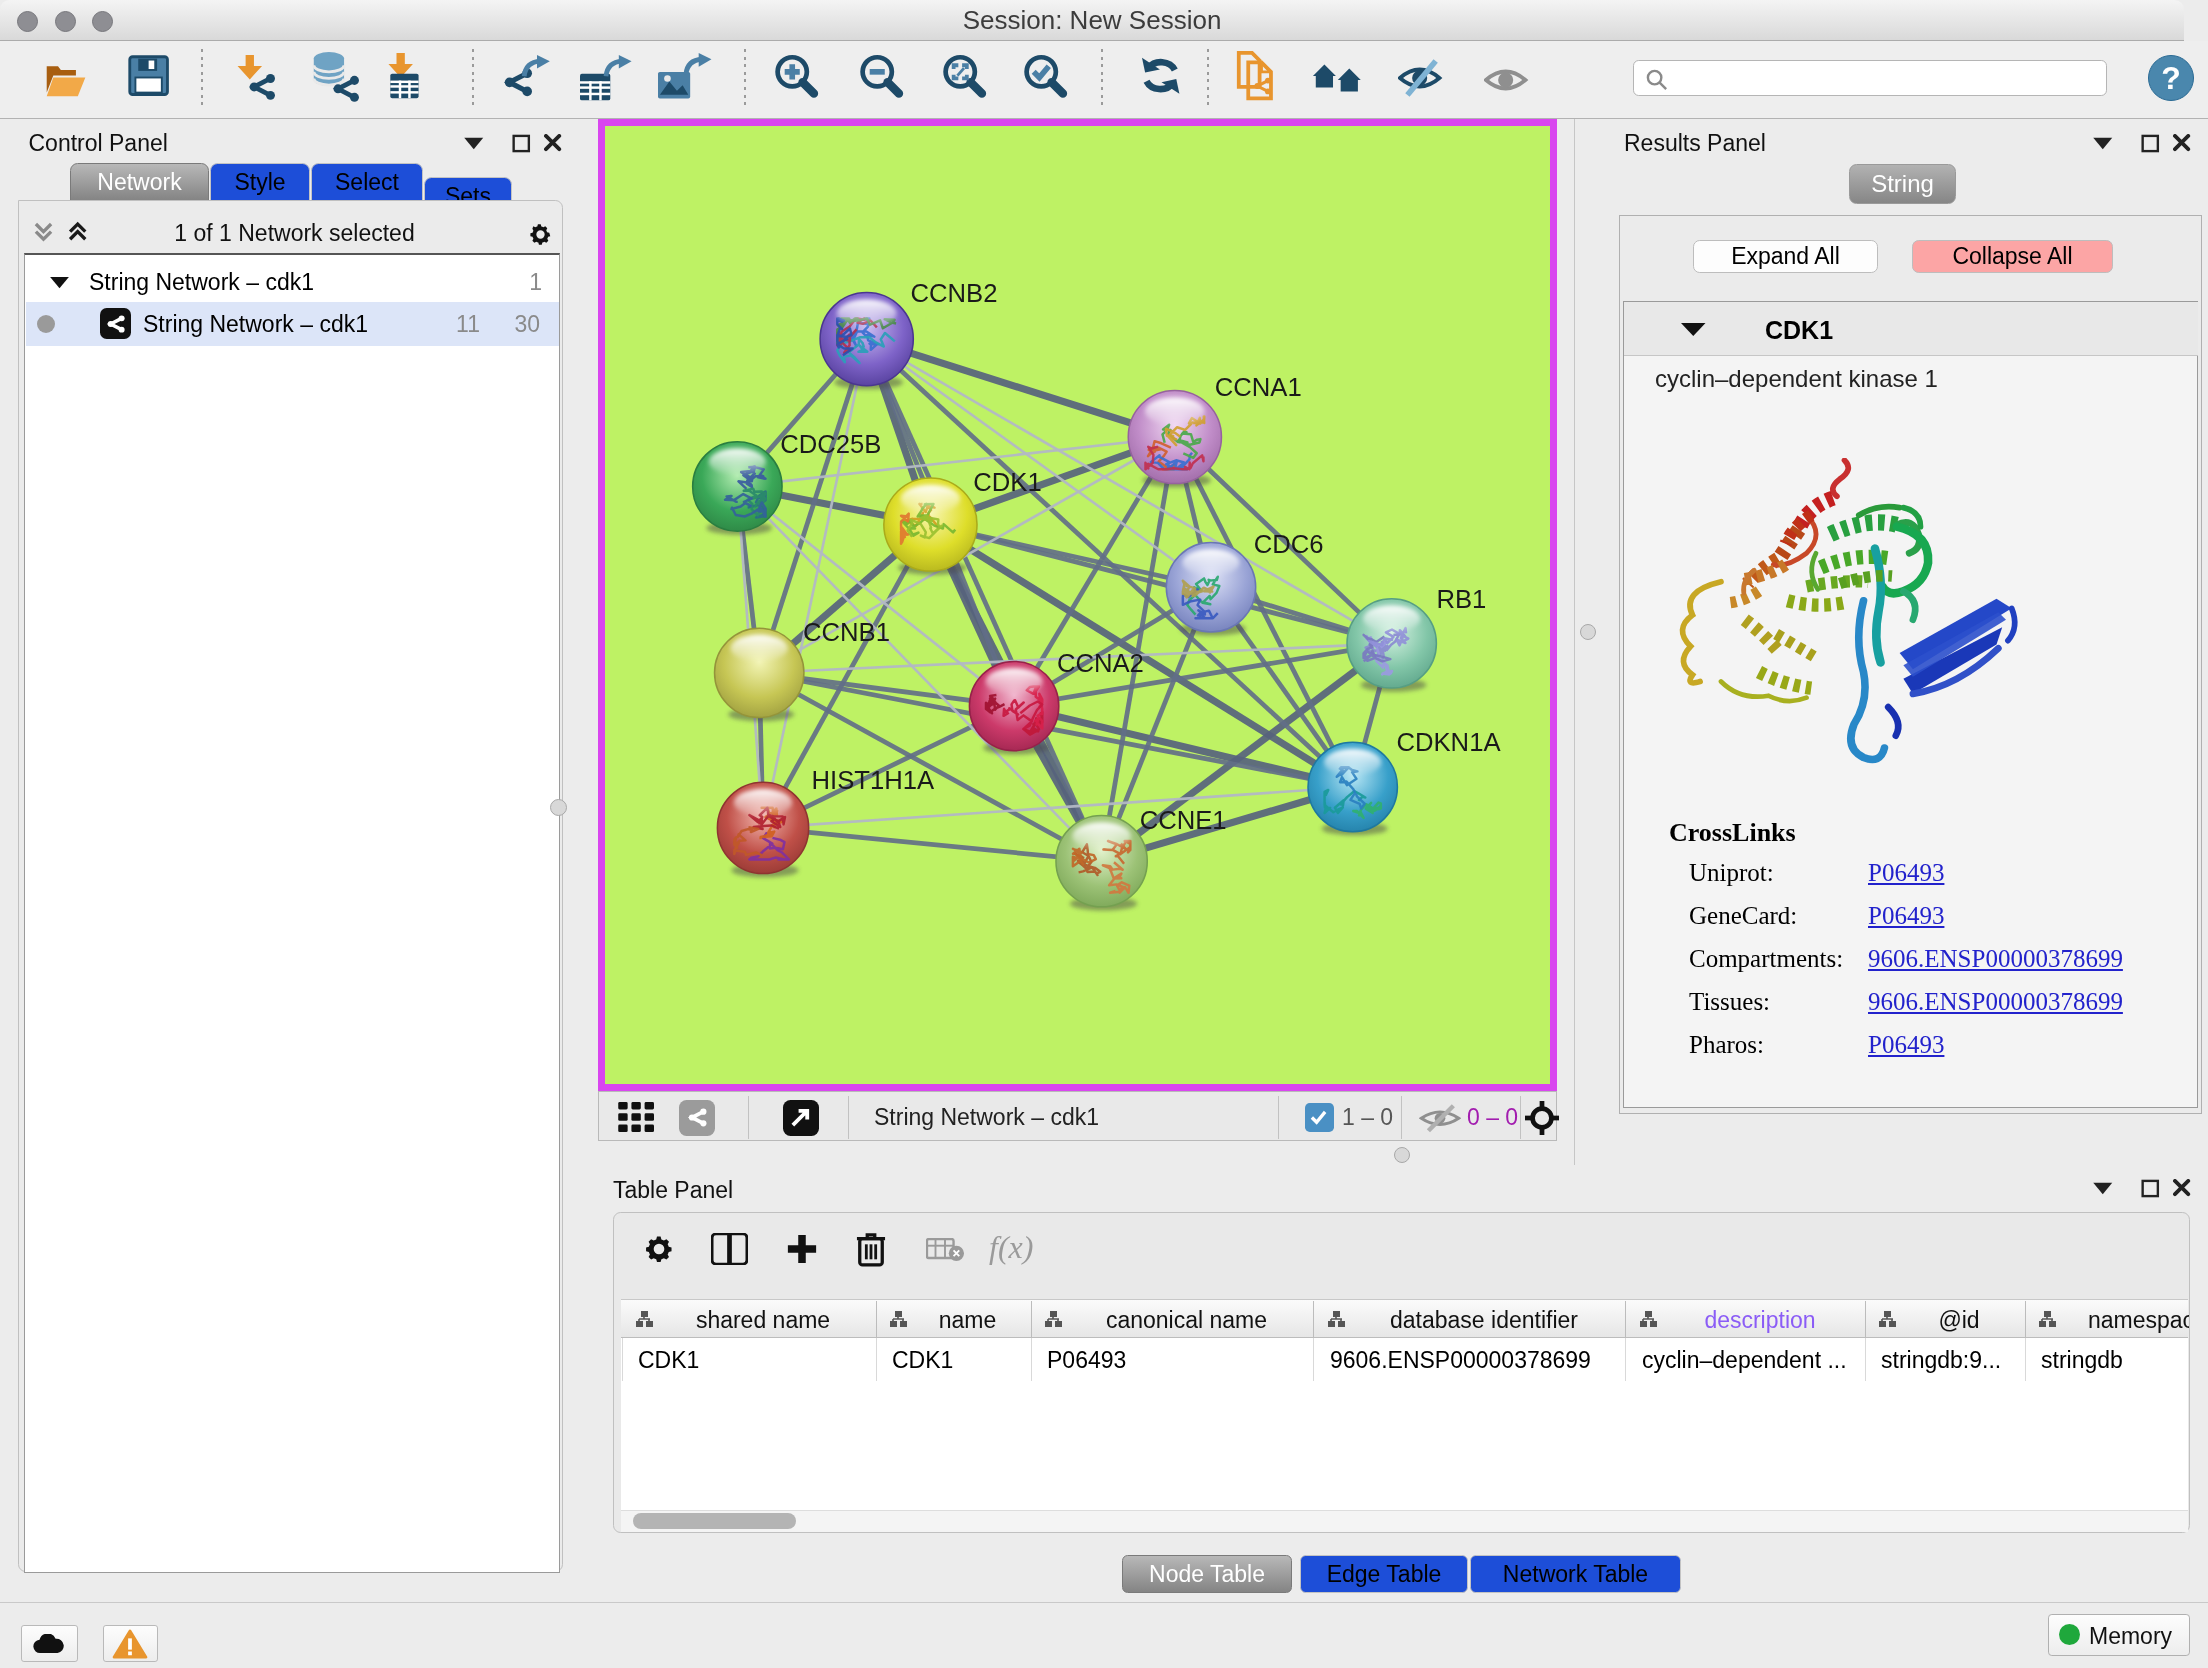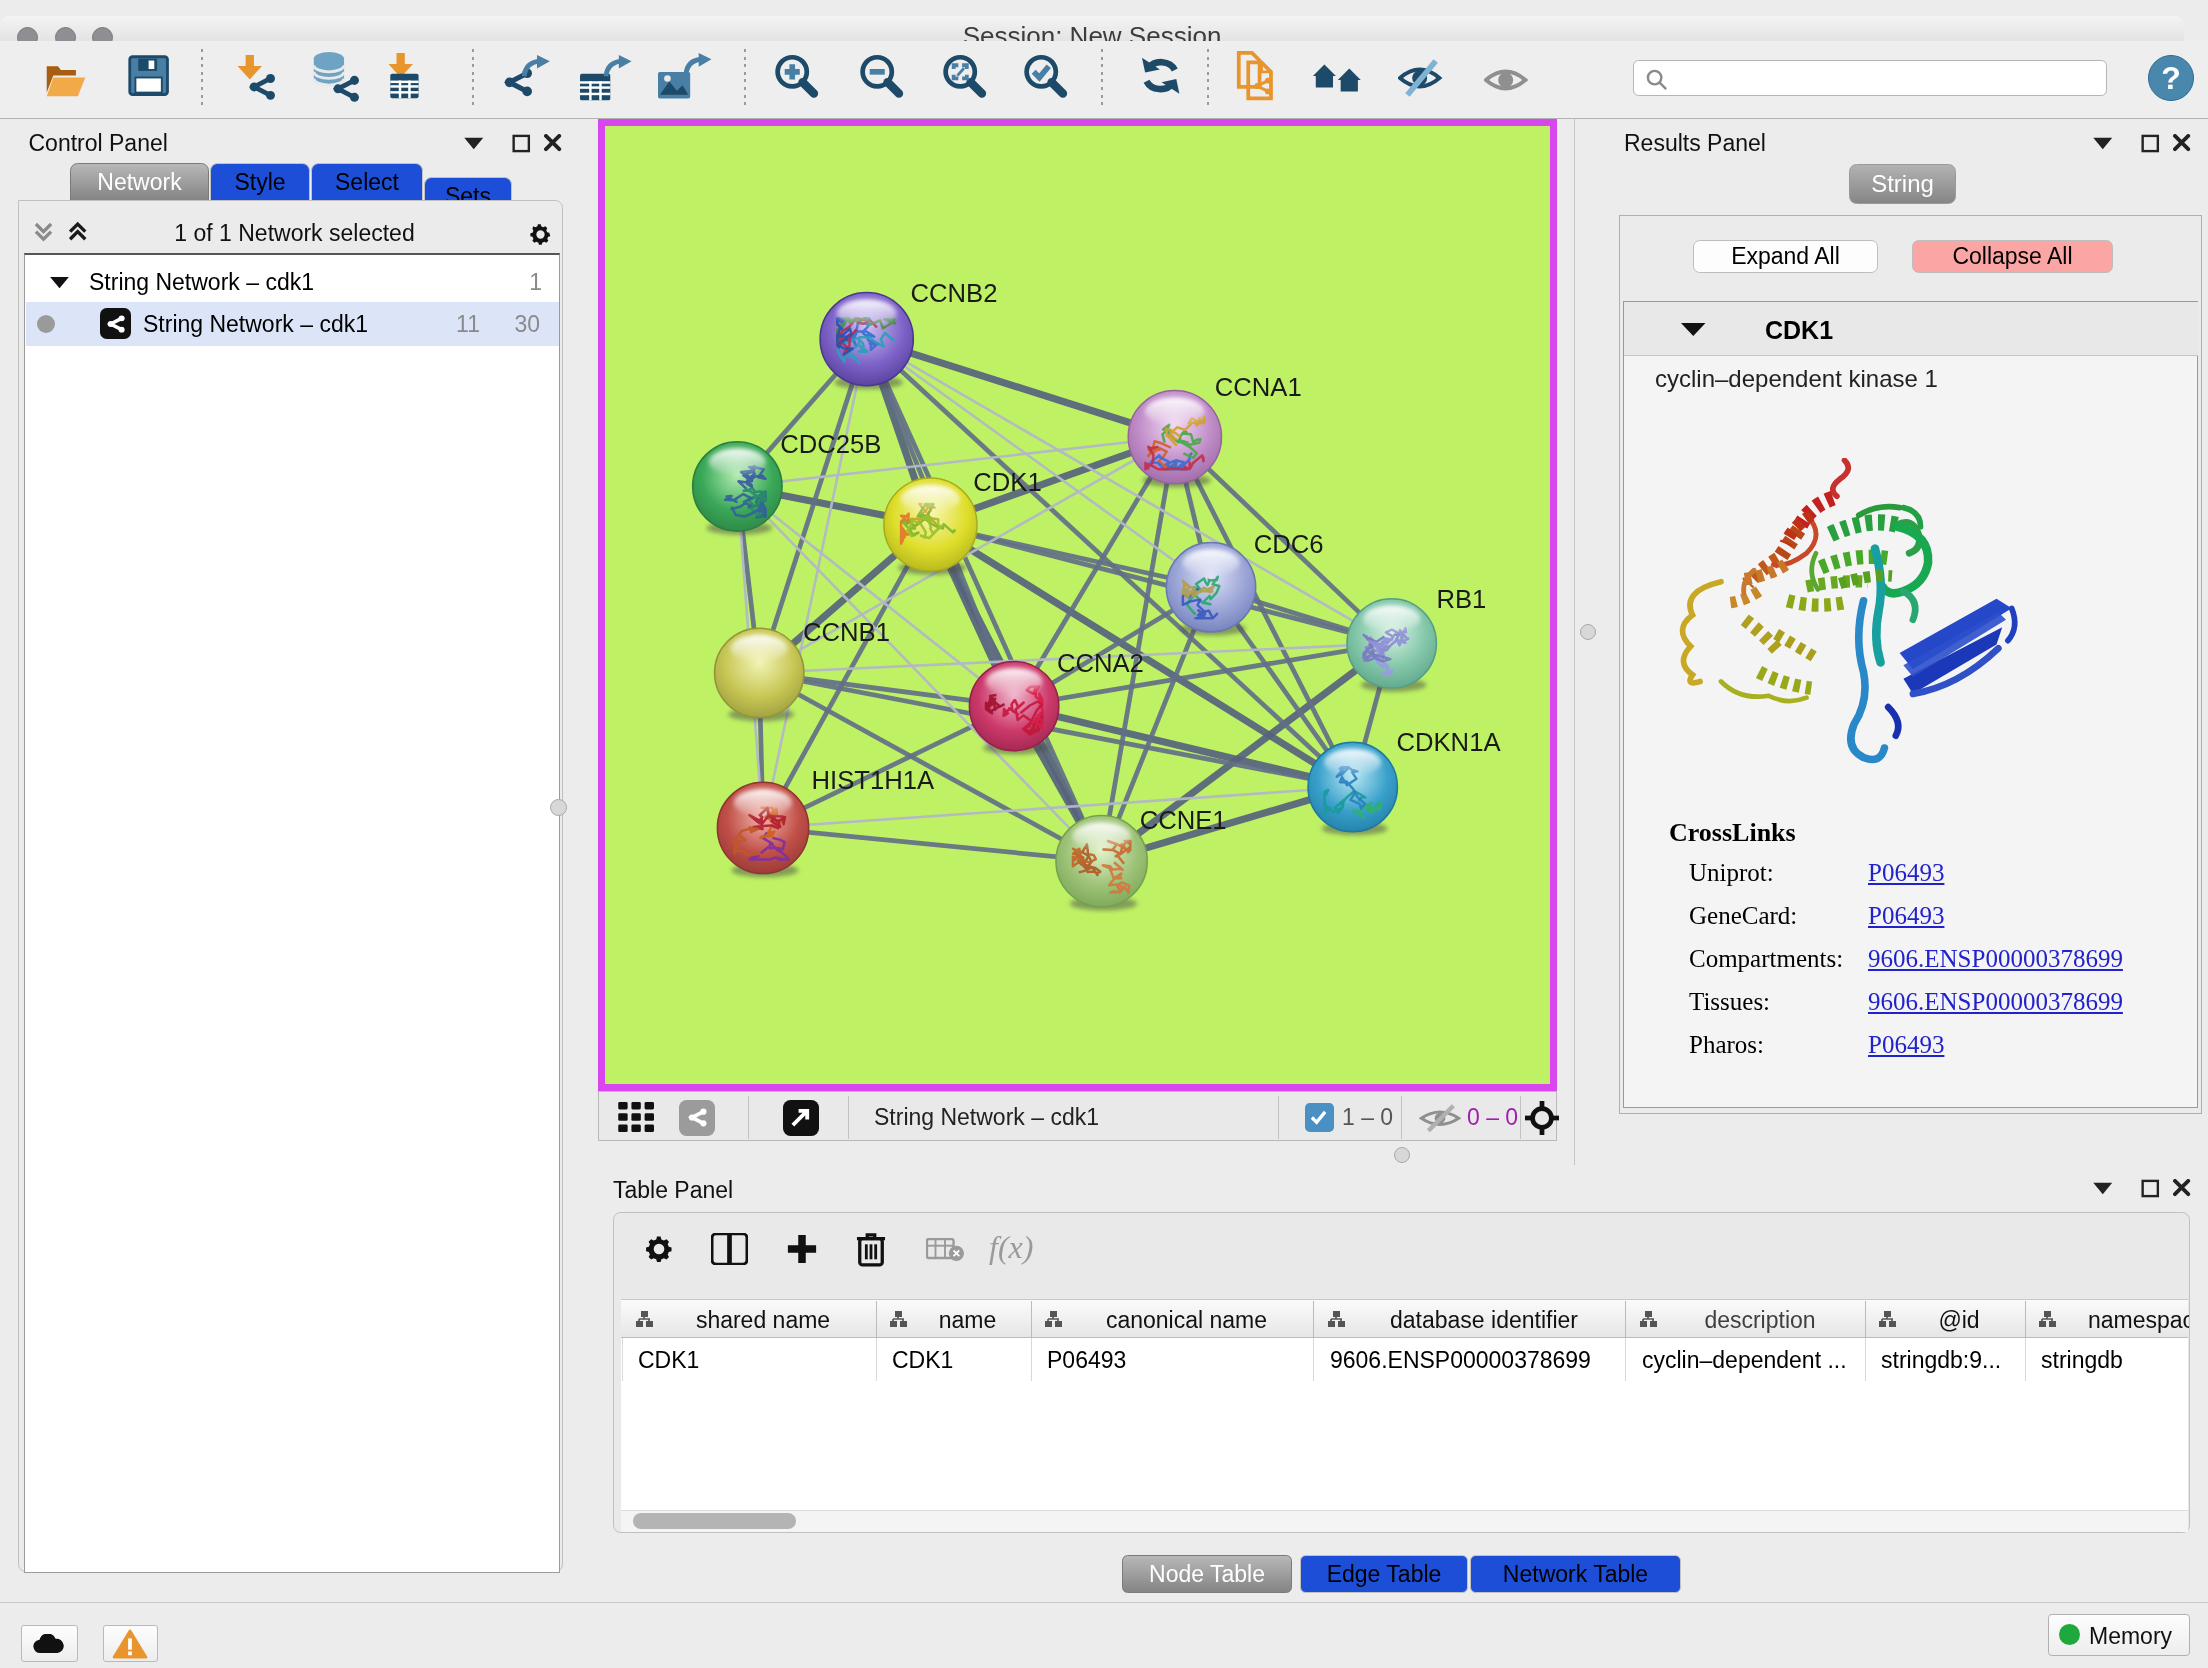--- a/index.html
+++ b/index.html
@@ -3,21 +3,21 @@
 * { margin:0; padding:0; box-sizing:border-box; -webkit-font-smoothing:antialiased; }
 body { width:2208px; height:1668px; font-family:"Liberation Sans", sans-serif; background:#ececec;
        position:relative; overflow:hidden; }
 .abs { position:absolute; }
 .panel-title { font-size:23px; color:#111; }
 .tbtn { position:absolute; font-size:23px; text-align:center; }
 .wtab { background:#1d4ed8; border:1px solid #c3c3c3; color:#000; }
 .gtab { background:linear-gradient(#b8b8b8,#848484); color:#fff; border:1px solid #7a7a7a; }
 .link { color:#2222cc; text-decoration:underline; }
 </style></head><body>
-<div class="abs" style="left:0;top:16px;width:2184px;height:41px;
+<div class="abs" style="left:0;top:0;width:2184px;height:41px;
  background:linear-gradient(#f4f4f4,#d9d9d9);border-bottom:1px solid #ababab;border-radius:9.5px 9.5px 0 0">
  <div class="abs" style="left:17px;top:10.5px;width:21px;height:21px;border-radius:10.5px;background:#8e8e93;border:1px solid #77777c"></div>
  <div class="abs" style="left:55px;top:10.5px;width:21px;height:21px;border-radius:10.5px;background:#8e8e93;border:1px solid #77777c"></div>
  <div class="abs" style="left:92px;top:10.5px;width:21px;height:21px;border-radius:10.5px;background:#8e8e93;border:1px solid #77777c"></div>
  <div style="text-align:center;font-size:26px;color:#3c3c3c;line-height:41px">Session: New Session</div>
 </div>
 <div class="abs" style="left:0;top:41px;width:2208px;height:78px;background:#eeeeee;border-bottom:1.9px solid #b2b2b2"></div>
 <svg style="position:absolute;left:42px;top:53px" width="49" height="49" viewBox="0 0 52 52">
     <g transform="translate(2,2)">
       <path d="M3 12 L3 40 L10 22 L34 22 L34 16 L18 16 L15 12 Z" fill="#a85e10"></path>
@@ -654,21 +654,21 @@
 <div class="abs" style="left:1350px;top:1307px;width:268px;text-align:center;font-size:23px;color:#111;white-space:nowrap;overflow:hidden">database identifier</div>
 <div class="abs" style="left:1313px;top:1301px;width:1px;height:36px;background:#bcbcbc"></div>
 <svg class="abs" style="left:1640px;top:1311px" width="17" height="16" viewBox="0 0 17 16">
     <g fill="#555">
       <rect x="5" y="0" width="7" height="6"></rect>
       <rect x="0" y="10" width="7" height="6"></rect>
       <rect x="10" y="10" width="7" height="6"></rect>
       <path d="M8 6 L8 8 M3 8 L14 8 M3 8 L3 10 M13 8 L13 10" stroke="#555" stroke-width="1.6" fill="none"></path>
     </g>
   </svg>
-<div class="abs" style="left:1662px;top:1307px;width:196px;text-align:center;font-size:23px;color:#404040;white-space:nowrap;overflow:hidden">description</div>
+<div class="abs" style="left:1662px;top:1307px;width:196px;text-align:center;font-size:23px;color:#8b5cf6;white-space:nowrap;overflow:hidden">description</div>
 <div class="abs" style="left:1625px;top:1301px;width:1px;height:36px;background:#bcbcbc"></div>
 <svg class="abs" style="left:1879px;top:1311px" width="17" height="16" viewBox="0 0 17 16">
     <g fill="#555">
       <rect x="5" y="0" width="7" height="6"></rect>
       <rect x="0" y="10" width="7" height="6"></rect>
       <rect x="10" y="10" width="7" height="6"></rect>
       <path d="M8 6 L8 8 M3 8 L14 8 M3 8 L3 10 M13 8 L13 10" stroke="#555" stroke-width="1.6" fill="none"></path>
     </g>
   </svg>
 <div class="abs" style="left:1901px;top:1307px;width:116px;text-align:center;font-size:23px;color:#111;white-space:nowrap;overflow:hidden">@id</div>

